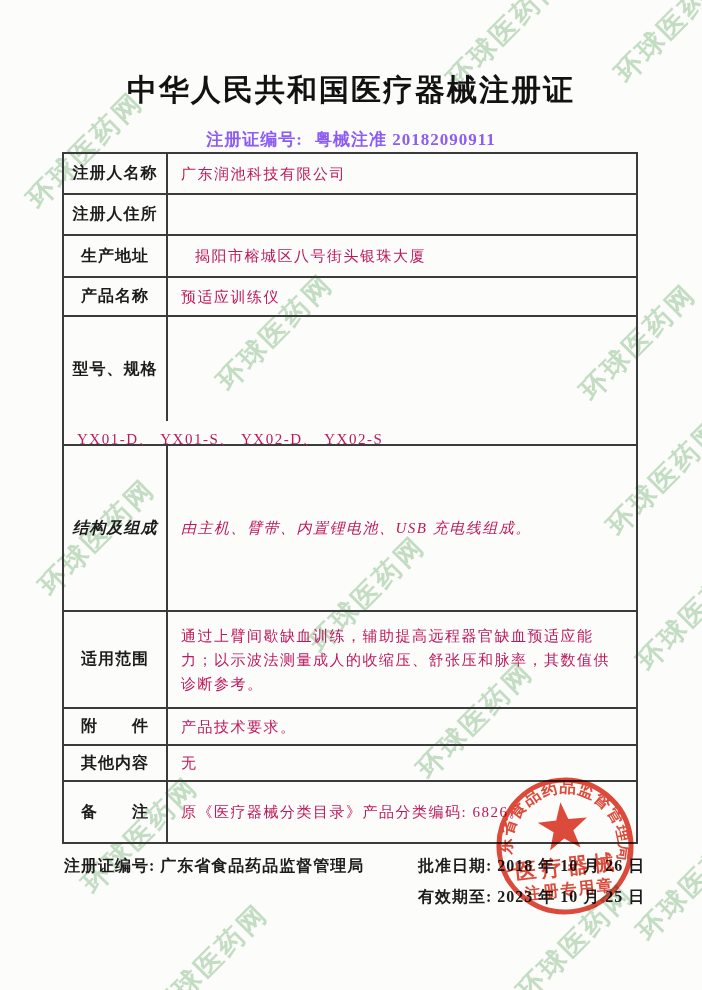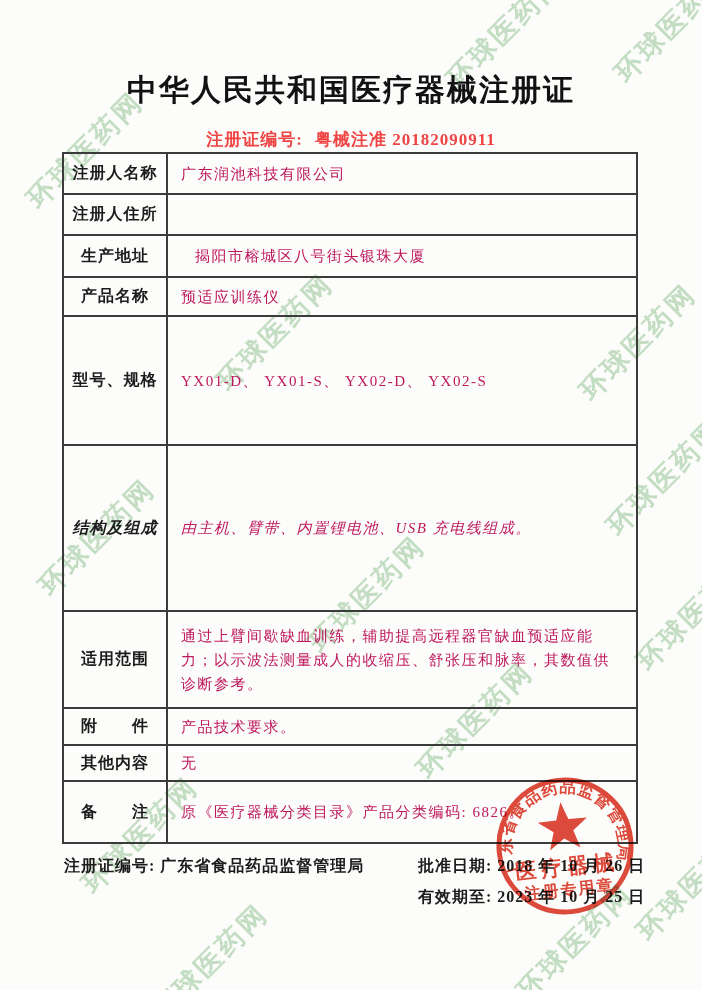--- a/index.html
+++ b/index.html
@@ -35,21 +35,21 @@
     text-align: center;
     font-size: 30px; font-weight: bold;
     letter-spacing: 2px;
     color: #121212;
   }
   .cert-line {
     position: absolute; top: 128px; left: 0; right: 0;
     text-align: center;
     font-size: 17px; font-weight: bold;
     letter-spacing: 1px;
-    color: #ef4444;
+    color: #8b5cf6;
   }
   .cert-line .sp { display: inline-block; width: 12px; }
 
   
   .reg-table {
     position: absolute;
     left: 62px; top: 152px; width: 576px;
     border: 2px solid #3b3b3b;
   }
   .row { display: flex; border-bottom: 2px solid #3b3b3b; }
@@ -65,21 +65,21 @@
   .cell-value {
     flex: 1;
     display: flex; align-items: center;
     padding: 6px 14px 6px 13px;
     font-size: 15px;
     letter-spacing: 1.5px;
     line-height: 1.6;
     color: #be185d;
   }
   .r0 { height: 41px; } .r1 { height: 41px; } .r2 { height: 42px; gap: 14px; }
-  .r3 { height: 39px; } .r4 { height: 129px; } .r5 { height: 166px; font-style: italic; }
+  .r3 { height: 39px; } .r4 { height: 129px; flex-direction: column; } .r5 { height: 166px; font-style: italic; }
   .r6 { height: 97px; } .r7 { height: 37px; } .r8 { height: 36px; }
   .r9 { height: 60px; }
 
   
   .footer-left {
     position: absolute; left: 64px; top: 856px;
     font-size: 16px; font-weight: bold; letter-spacing: 1px;
   }
   .footer-left .val { font-weight: normal; font-weight: bold; }
   .fdate1 { position: absolute; left: 418px; top: 856px; font-size: 16px; font-weight: bold; letter-spacing: 1px; }

